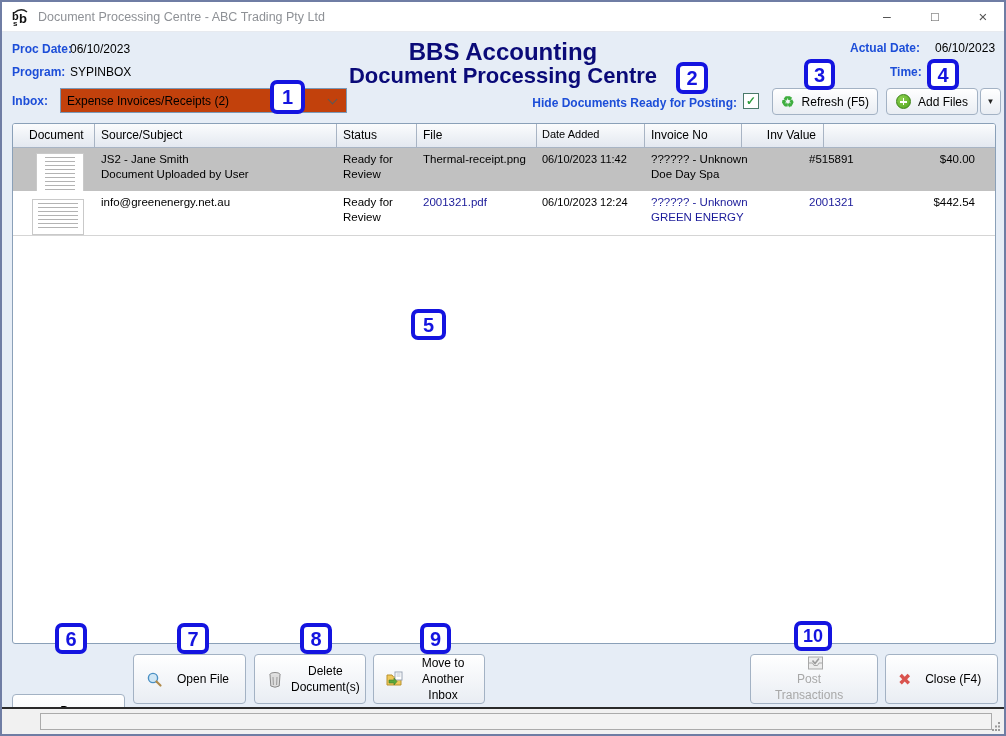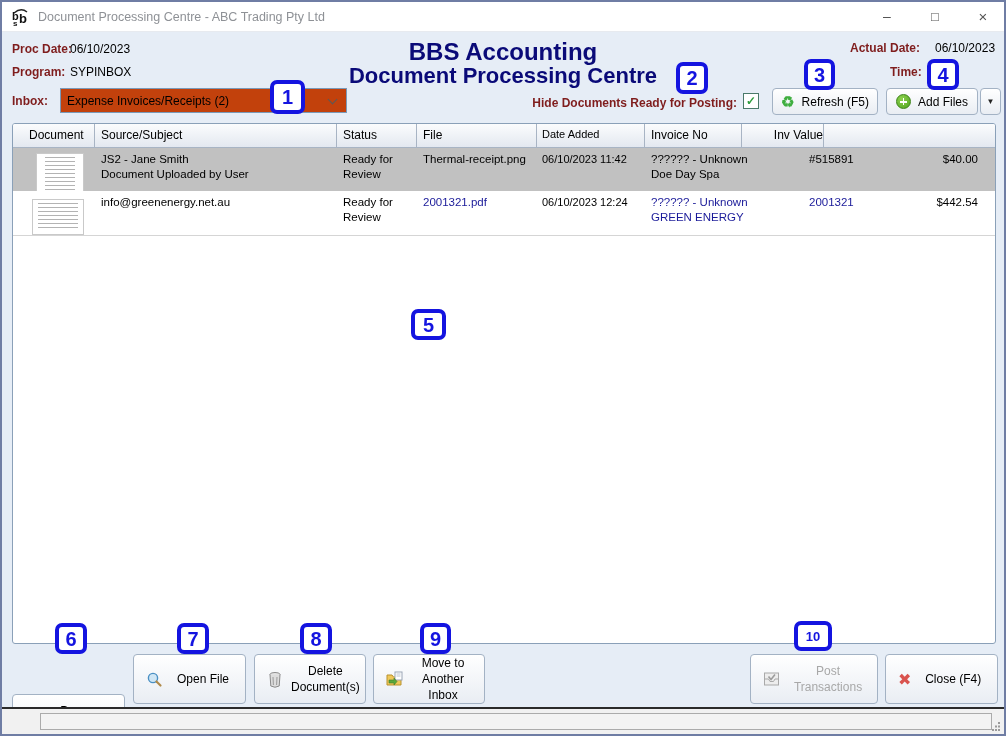--- a/index.html
+++ b/index.html
@@ -9,21 +9,21 @@
   
   .titlebar { position:absolute; left:0; top:0; width:1002px; height:30px; background:#FFFFFF; border-bottom:1px solid #E7EAEF; }
   .titlebar-icon { position:absolute; left:9px; top:5px; width:20px; height:20px; }
   .titlebar-title { position:absolute; left:36px; top:8px; font-size:12.5px; color:#8E9196; white-space:nowrap; }
   .win-btn { position:absolute; top:0; width:34px; height:29px; text-align:center; line-height:29px; color:#555; font-size:14px; }
   .win-btn.minimize { left:868px; }
   .win-btn.maximize { left:916px; font-size:13px; }
   .win-btn.close    { left:964px; font-size:15px; }
 
   
-  .hdr-label { position:absolute; font-size:12px; font-weight:bold; color:#7f1d1d; white-space:nowrap; }
+  .hdr-label { position:absolute; font-size:12px; font-weight:bold; color:#1d4ed8; white-space:nowrap; }
   .hdr-value { position:absolute; font-size:12px; color:#000; white-space:nowrap; }
   .app-title { position:absolute; left:0; width:1002px; text-align:center; color:#0A0A78; font-weight:bold; }
   .app-title.main { top:36px; font-size:24px; }
   .app-title.sub  { top:61px; font-size:22px; }
 
   .combobox { position:absolute; left:58px; top:86px; width:287px; height:25px; background:#c2410c; border:1px solid #7A99B8; }
   .combobox .cb-text { position:absolute; left:6px; top:5px; font-size:12px; color:#000; white-space:nowrap; }
   .cb-chevron { position:absolute; right:9px; top:7px; width:8px; height:8px; }
   .cb-chevron::before { content:""; position:absolute; left:0; top:0; width:6px; height:6px; border-right:1.5px solid #5A5A5A; border-bottom:1.5px solid #5A5A5A; transform:rotate(45deg); }
 
@@ -43,37 +43,37 @@
   .table { position:absolute; left:10px; top:121px; width:984px; height:521px; background:#FFF; border:1px solid #8AA0B8; border-radius:3px; overflow:hidden; }
   .thead { display:flex; height:24px; background:linear-gradient(#FBFCFD, #E3E8F0); border-bottom:1px solid #A8B4C4; }
   .th { font-size:12px; color:#000; padding:4px 0 0 6px; border-right:1px solid #A8B4C4; white-space:nowrap; overflow:hidden; }
   .th.c-doc { padding-left:16px; }
   .tr { display:flex; align-items:stretch; }
   .tr.selected { background:#C1C1C1; }
   .tr.plain { background:#FFF; border-bottom:1px solid #D5D5D5; }
   .td { font-size:11.5px; color:#000; padding:4px 4px 0 6px; line-height:1.32; overflow:hidden; }
   .c-doc{width:82px;} .c-src{width:242px;} .c-status{width:80px;} .c-file{width:120px;}
   .c-date{width:108px; font-size:11px; white-space:nowrap; padding-left:5px; padding-right:9px;}
-  .c-vendor{width:158px;} .c-inv{width:97px;} .c-val{width:82px; text-align:right; }
+  .c-vendor{width:158px;} .c-inv{width:97px;} .c-val{width:82px; text-align:right; padding-right:7px;}
   .navy { color:#1A1A99; }
   .row1 { height:43px; } .row2 { height:45px; }
   .thumb { background:#FFF; border:1px solid #C9C9C9; }
   .thumb-receipt { width:48px; height:41px; margin:1px 0 0 17px; padding:3px 8px; }
   .thumb-invoice { width:52px; height:36px; margin:4px 0 0 13px; padding:3px 5px; }
   .thumb-lines { width:100%; height:100%; background:repeating-linear-gradient(to bottom, #9A9A9A 0 1px, transparent 1px 4px); opacity:.75; }
 
   
   .fbtn { position:absolute; top:652px; height:50px; display:flex; align-items:center; background:linear-gradient(#FFFFFF, #E9EDF3); border:1px solid #A3B2C4; border-radius:4px; font-size:12px; color:#000; }
   .fbtn .ficon { margin:0 8px 0 12px; flex:0 0 auto; }
   .fbtn .flabel { flex:1; text-align:center; line-height:1.35; padding-right:10px; }
   .fbtn-process { left:10px;  width:113px;margin-top:40px; }
   .fbtn-open    { left:131px; width:113px; }
   .fbtn-delete  { left:252px; width:112px; }
   .fbtn-move    { left:371px; width:112px; }
-  .fbtn-post    { left:748px; width:128px; color:#A8A8A8; }
+  .fbtn-post    { left:748px; width:128px; color:#A8A8A8;flex-direction:column; }
   .fbtn-close   { left:883px; width:113px; }
   .icon-closex { color:#D9534E; font-size:16px; }
 
   
   .statusbar { position:absolute; left:0; top:705px; width:1002px; height:27px; background:#F1F1F1; border-top:2px solid #2A2A2A; }
   .status-field { position:absolute; left:38px; top:4px; width:952px; height:17px; background:#F3F3F3; border:1px solid #ABABAB; }
   .grip { position:absolute; right:3px; bottom:3px; }
 
   
   .som { position:absolute; background:#FFF; border:4px solid #1414E0; border-radius:7px; color:#1414E0; font-weight:bold; font-size:20px; display:flex; align-items:center; justify-content:center; line-height:1; }
@@ -251,15 +251,15 @@
 
   <div class="som" style="left:268px; top:78px;  width:35px; height:34px;">1</div>
   <div class="som" style="left:674px; top:60px;  width:32px; height:32px;">2</div>
   <div class="som" style="left:802px; top:57px;  width:31px; height:31px;">3</div>
   <div class="som" style="left:925px; top:57px;  width:32px; height:31px;">4</div>
   <div class="som" style="left:409px; top:307px; width:35px; height:31px;">5</div>
   <div class="som" style="left:53px;  top:621px; width:32px; height:31px;">6</div>
   <div class="som" style="left:175px; top:621px; width:32px; height:31px;">7</div>
   <div class="som" style="left:298px; top:621px; width:32px; height:31px;">8</div>
   <div class="som" style="left:418px; top:621px; width:31px; height:31px;">9</div>
-  <div class="som" style="left:792px; top:619px; width:38px; height:30px; font-size:13px;">10</div>
+  <div class="som" style="left:792px; top:619px; width:38px; height:30px; font-size:18px;">10</div>
 
 </div>
 
 </body></html>

